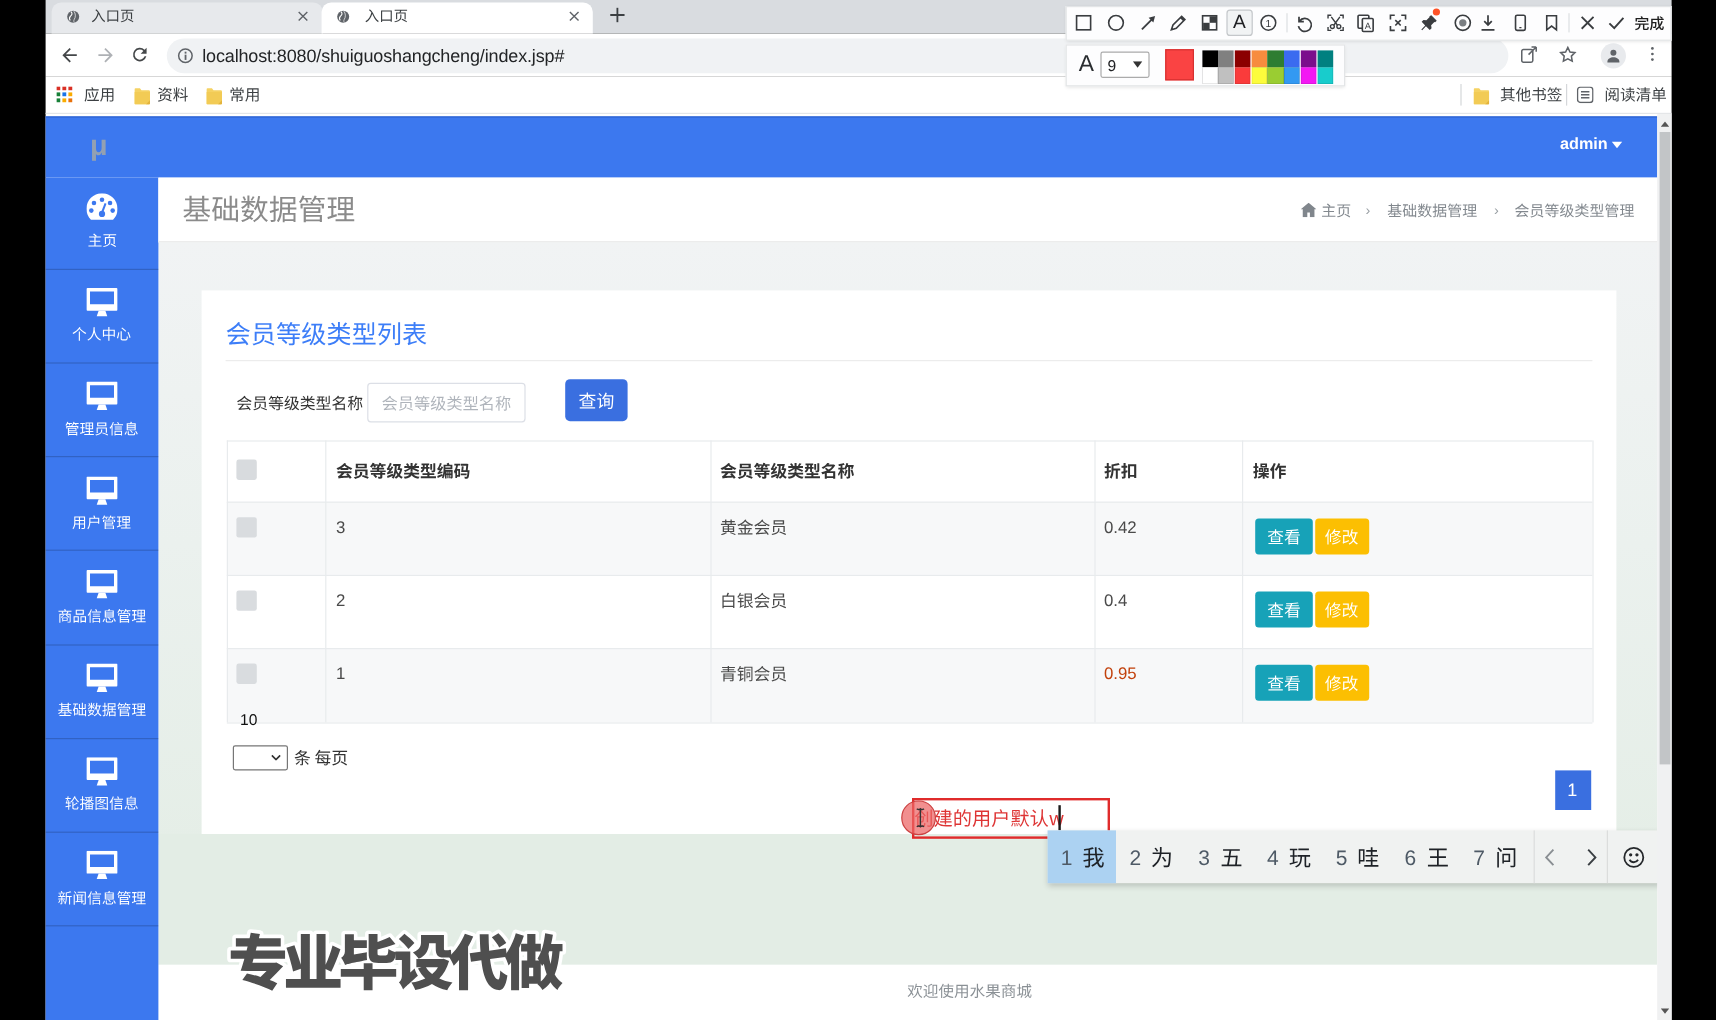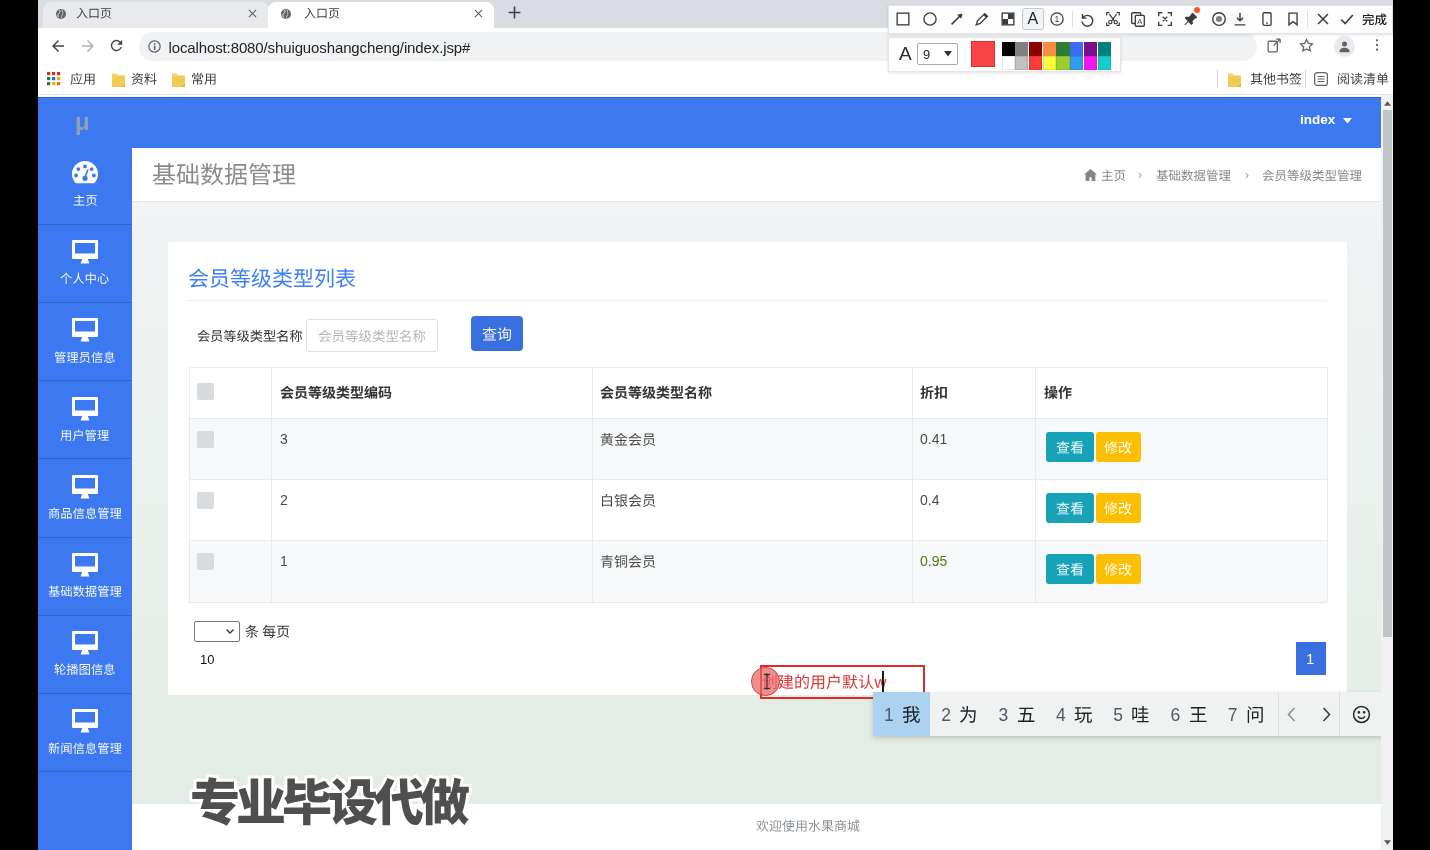--- a/index.html
+++ b/index.html
@@ -245,21 +245,21 @@
       <use href="#gR6e05" x="2000"></use>
       <use href="#gR5355" x="3000"></use>
     </g>
   </svg>
 <div style="position:absolute;left:38px;top:95px;width:1355px;height:755px;background:#FFFFFF"></div>
 <div style="position:absolute;left:132px;top:201px;width:1249px;height:503px;background:linear-gradient(#F1F3F4,#EBF1EE 50%,#E5EEE7)"></div>
 <div style="position:absolute;left:132px;top:695px;width:1249px;height:109px;background:#E3EDE5"></div>
 <div style="position:absolute;left:132px;top:804px;width:1249px;height:46px;background:#FFFFFF"></div>
 <div style="position:absolute;left:38px;top:97px;width:1343px;height:50.5px;background:#3C78EF;border-top:1px solid #2E63CF;box-sizing:border-box"></div>
 <div style="position:absolute;left:75px;top:108px;font:bold 24px 'Liberation Sans',sans-serif;color:#93A0B2">μ</div>
-<div style="position:absolute;left:1300px;top:112px;font:bold 13.5px 'Liberation Sans',sans-serif;color:#FFFFFF">index</div>
+<div style="position:absolute;left:1300px;top:112px;font:bold 13.5px 'Liberation Sans',sans-serif;color:#FFFFFF">admin</div>
 <svg style="position:absolute;left:1343px;top:118px" width="9" height="6" viewBox="0 0 9 6">
     <path d="M0 0h9L4.5 5.5z" fill="#fff"></path>
   </svg>
 <div style="position:absolute;left:38px;top:147.5px;width:94px;height:702.5px;background:#3C78EF"></div>
 <svg style="position:absolute;left:72px;top:161.4px" width="26" height="23" viewBox="0 0 26 23">
     <path d="M13 0C5.8 0 0 5.8 0 13c0 3.6 1.4 6.9 3.8 9.2h18.4A12.9 12.9 0 0 0 26 13C26 5.8 20.2 0 13 0z" fill="#fff"></path>
     <g fill="#3C78EF">
       <circle cx="13" cy="5.4" r="1.9"></circle>
       <circle cx="6.3" cy="8.1" r="1.9"></circle>
       <circle cx="19.7" cy="8.1" r="1.9"></circle>
@@ -518,21 +518,21 @@
 <div style="position:absolute;left:197px;top:430.5px;width:17px;height:17px;background:#D9DCDF;border-radius:2px"></div>
 <div style="position:absolute;left:280px;top:431px;font:14px 'Liberation Sans',sans-serif;color:#4A4A4A">3</div>
 <svg style="position:absolute;left:596px;top:426.1px;overflow:visible" width="64" height="26">
     <g transform="translate(4,18.7) scale(0.014,-0.014)" fill="#4A4A4A">
       <use href="#gR9ec4" x="0"></use>
       <use href="#gR91d1" x="1000"></use>
       <use href="#gR4f1a" x="2000"></use>
       <use href="#gR5458" x="3000"></use>
     </g>
   </svg>
-<div style="position:absolute;left:920px;top:431px;font:14px 'Liberation Sans',sans-serif;color:#4A4A4A">0.41</div>
+<div style="position:absolute;left:920px;top:431px;font:14px 'Liberation Sans',sans-serif;color:#4A4A4A">0.42</div>
 <div style="position:absolute;left:1045.5px;top:431.8px;width:48px;height:30px;background:#17A2B8;border-radius:3px"></div>
 <svg style="position:absolute;left:1051.5px;top:433.6px;overflow:visible" width="36" height="26">
     <g transform="translate(4,18.7) scale(0.014,-0.014)" fill="#FFFFFF">
       <use href="#gR67e5" x="0"></use>
       <use href="#gR770b" x="1000"></use>
     </g>
   </svg>
 <div style="position:absolute;left:1095.5px;top:431.8px;width:45px;height:30px;background:#FCBF02;border-radius:3px"></div>
 <svg style="position:absolute;left:1100px;top:433.6px;overflow:visible" width="36" height="26">
     <g transform="translate(4,18.7) scale(0.014,-0.014)" fill="#FFFFFF">
@@ -568,37 +568,37 @@
 <div style="position:absolute;left:197px;top:552.5px;width:17px;height:17px;background:#D9DCDF;border-radius:2px"></div>
 <div style="position:absolute;left:280px;top:553px;font:14px 'Liberation Sans',sans-serif;color:#4A4A4A">1</div>
 <svg style="position:absolute;left:596px;top:548.1px;overflow:visible" width="64" height="26">
     <g transform="translate(4,18.7) scale(0.014,-0.014)" fill="#4A4A4A">
       <use href="#gR9752" x="0"></use>
       <use href="#gR94dc" x="1000"></use>
       <use href="#gR4f1a" x="2000"></use>
       <use href="#gR5458" x="3000"></use>
     </g>
   </svg>
-<div style="position:absolute;left:920px;top:553px;font:14px 'Liberation Sans',sans-serif;color:#4d7c0f">0.95</div>
+<div style="position:absolute;left:920px;top:553px;font:14px 'Liberation Sans',sans-serif;color:#c2410c">0.95</div>
 <div style="position:absolute;left:1045.5px;top:553.8px;width:48px;height:30px;background:#17A2B8;border-radius:3px"></div>
 <svg style="position:absolute;left:1051.5px;top:555.6px;overflow:visible" width="36" height="26">
     <g transform="translate(4,18.7) scale(0.014,-0.014)" fill="#FFFFFF">
       <use href="#gR67e5" x="0"></use>
       <use href="#gR770b" x="1000"></use>
     </g>
   </svg>
 <div style="position:absolute;left:1095.5px;top:553.8px;width:45px;height:30px;background:#FCBF02;border-radius:3px"></div>
 <svg style="position:absolute;left:1100px;top:555.6px;overflow:visible" width="36" height="26">
     <g transform="translate(4,18.7) scale(0.014,-0.014)" fill="#FFFFFF">
       <use href="#gR4fee" x="0"></use>
       <use href="#gR6539" x="1000"></use>
     </g>
   </svg>
 <div style="position:absolute;left:194px;top:621px;width:46px;height:21px;background:#fff;border:1px solid #767676;border-radius:2px;box-sizing:border-box"></div>
-<div style="position:absolute;left:200px;top:652px;font:13px 'Liberation Sans',sans-serif;color:#111">10</div>
+<div style="position:absolute;left:200px;top:592px;font:13px 'Liberation Sans',sans-serif;color:#111">10</div>
 <svg style="position:absolute;left:226px;top:629px" width="8" height="5" viewBox="0 0 8 5">
     <path d="M0.5 0.5 4 4 7.5 0.5" fill="none" stroke="#333" stroke-width="1.4"></path>
   </svg>
 <svg style="position:absolute;left:241px;top:618.2px;overflow:visible" width="53" height="26">
     <g transform="translate(4,18.7) scale(0.014,-0.014)" fill="#333333">
       <use href="#gR6761" x="0"></use>
       <use href="#gR0020" x="1000"></use>
       <use href="#gR6bcf" x="1224"></use>
       <use href="#gR9875" x="2224"></use>
     </g>

